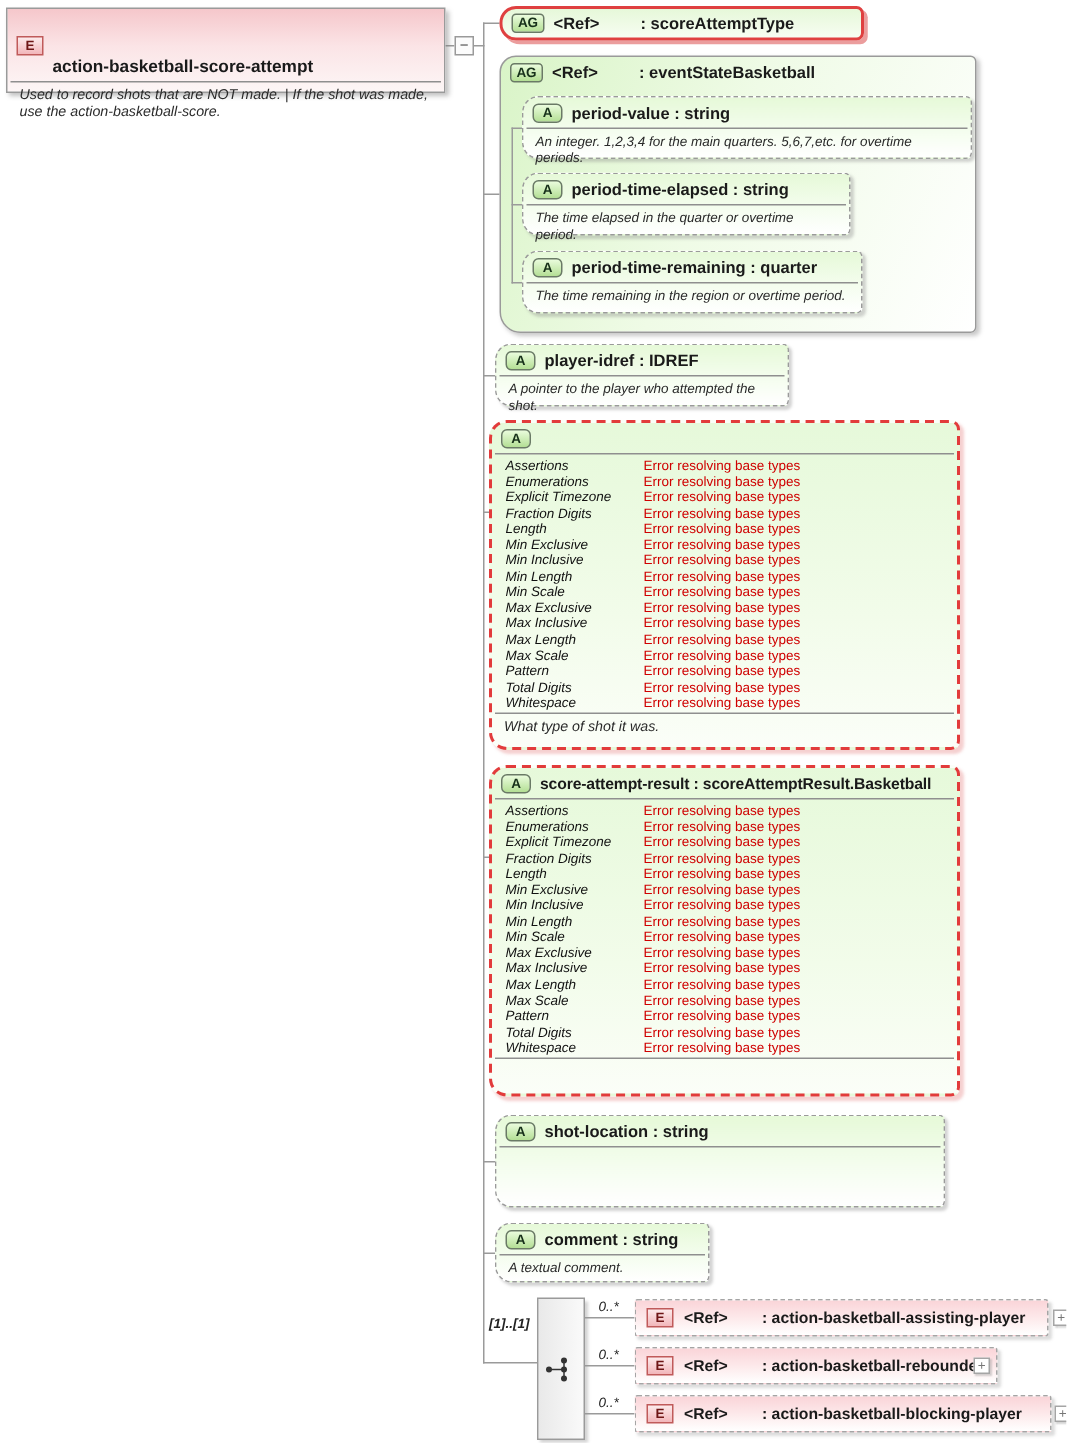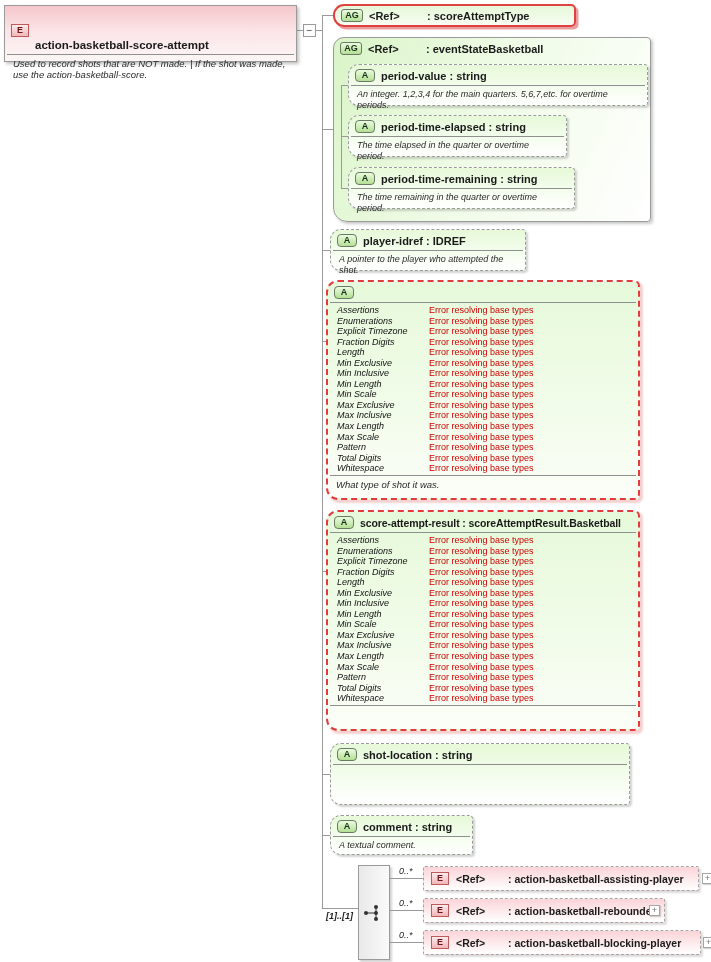--- a/index.html
+++ b/index.html
@@ -128,24 +128,24 @@
       <span class="badge badge-a">A</span>
       <span>period-time-elapsed : string</span>
     </div>
     <div class="sep"></div>
     <div class="desc">The time elapsed in the quarter or overtime period.</div>
   </div>
 
   <div class="attrbox" style="left:348px;top:167px;width:227px;height:42px;">
     <div class="hdr">
       <span class="badge badge-a">A</span>
-      <span>period-time-remaining : string</span>
-    </div>
-    <div class="sep"></div>
-    <div class="desc">The time remaining in the quarter or overtime period.</div>
+      <span>period-time-remaining : quarter</span>
+    </div>
+    <div class="sep"></div>
+    <div class="desc">The time remaining in the region or overtime period.</div>
   </div>
 
   <div class="attrbox" style="left:330px;top:229px;width:196px;height:42px;">
     <div class="hdr">
       <span class="badge badge-a">A</span>
       <span>player-idref : IDREF</span>
     </div>
     <div class="sep"></div>
     <div class="desc">A pointer to the player who attempted the shot.</div>
   </div>
@@ -310,21 +310,21 @@
 
   <div class="attrbox" style="left:330px;top:815px;width:143px;height:40px;">
     <div class="hdr">
       <span class="badge badge-a">A</span>
       <span>comment : string</span>
     </div>
     <div class="sep"></div>
     <div class="desc">A textual comment.</div>
   </div>
 
-  <div class="cardinality" style="left:326px;top:911px;">[1]..[1]</div>
+  <div class="cardinality" style="left:326px;top:877px;">[1]..[1]</div>
   <div class="seqbox" style="left:358px;top:865px;width:32px;height:95px;">
     <svg width="22" height="18" viewBox="0 0 22 18">
       <line x1="3" y1="9" x2="13" y2="9" stroke="#333" stroke-width="1"></line>
       <line x1="13" y1="3" x2="13" y2="15" stroke="#333" stroke-width="1"></line>
       <circle cx="3" cy="9" r="2" fill="#333"></circle>
       <circle cx="13" cy="3" r="2" fill="#333"></circle>
       <circle cx="13" cy="9" r="2" fill="#333"></circle>
       <circle cx="13" cy="15" r="2" fill="#333"></circle>
     </svg>
   </div>

